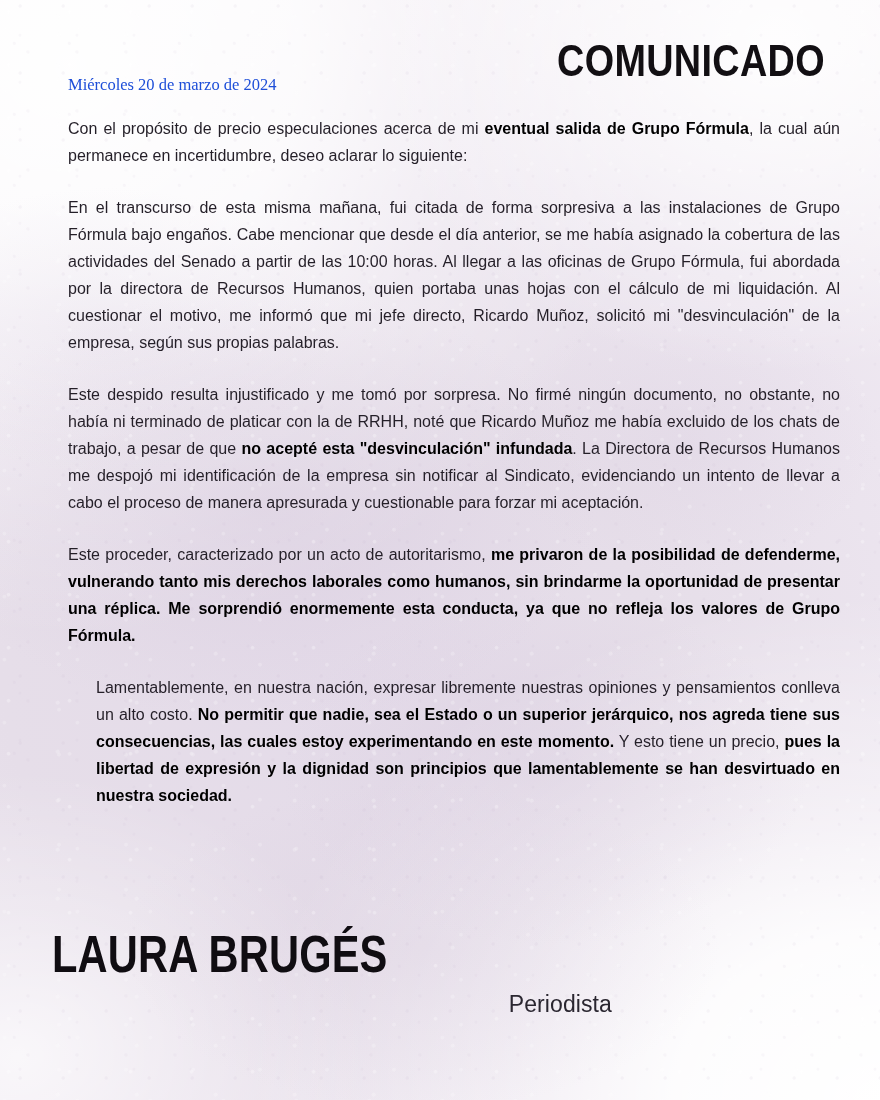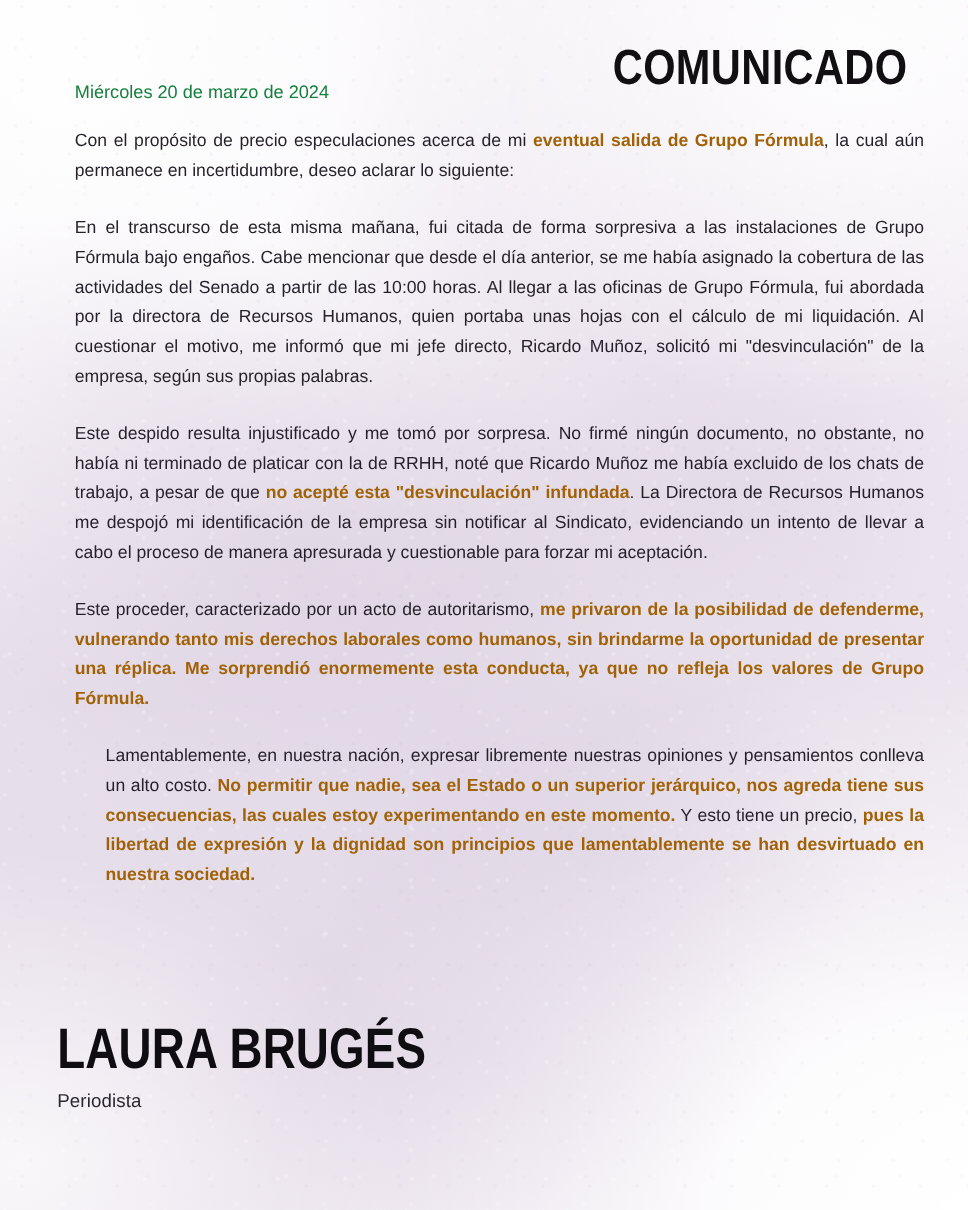--- a/index.html
+++ b/index.html
@@ -116,22 +116,23 @@
     transform-origin: right center;
     white-space: nowrap;
   }
 
   .dateline {
     position: absolute;
     top: 74px;
     left: 68px;
     font-size: 16.5px;
     line-height: 1.3;
-    color: #15803d;
+    color: #1d4ed8;
     white-space: nowrap;
+    font-family: Liberation Serif, serif;
   }
 
   
   .body-block {
     position: absolute;
     top: 115px;
     left: 68px;
     width: 772px;
   }
 
@@ -140,21 +141,21 @@
     font-size: 16px;
     line-height: 27px;
     color: #241f28;
     text-align: justify;
     text-justify: inter-word;
     hyphens: none;
   }
   .para:last-child { margin-bottom: 0; margin-left: 28px; }
   .para b, .para strong {
     font-weight: 700;
-    color: #a16207;
+    color: #000000;
   }
 
   
   .signature {
     position: absolute;
     left: 52px;
     top: 928px;
     width: 560px;
   }
   .sig-name {
@@ -163,24 +164,25 @@
     font-size: 52px;
     line-height: 1;
     letter-spacing: 0.2px;
     color: #100d12;
     transform: scaleX(0.8);
     transform-origin: left center;
     white-space: nowrap;
   }
   .sig-role {
     margin-top: 11px;
-    font-size: 17px;
+    font-size: 23px;
     line-height: 1.2;
     color: #2a2630;
     letter-spacing: 0.1px;
+    text-align: right;
   }
 </style>
 </head>
 <body>
 
 <div id="page">
 
   <div class="wash wash-a"></div>
   <div class="wash wash-b"></div>
   <div class="wash wash-c"></div>

